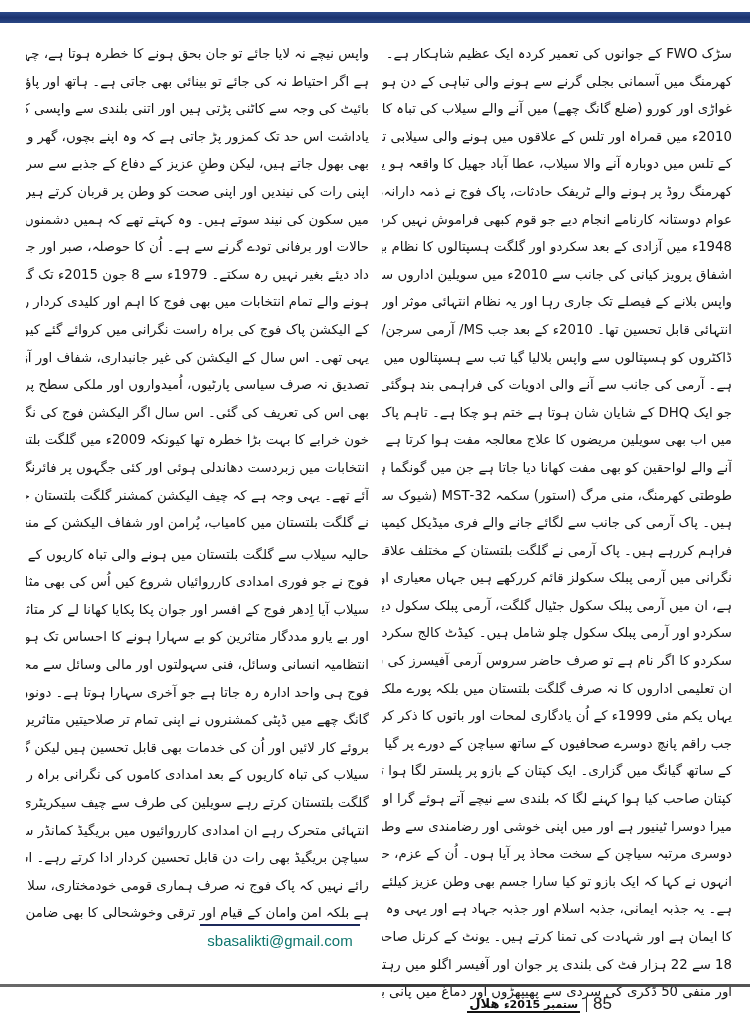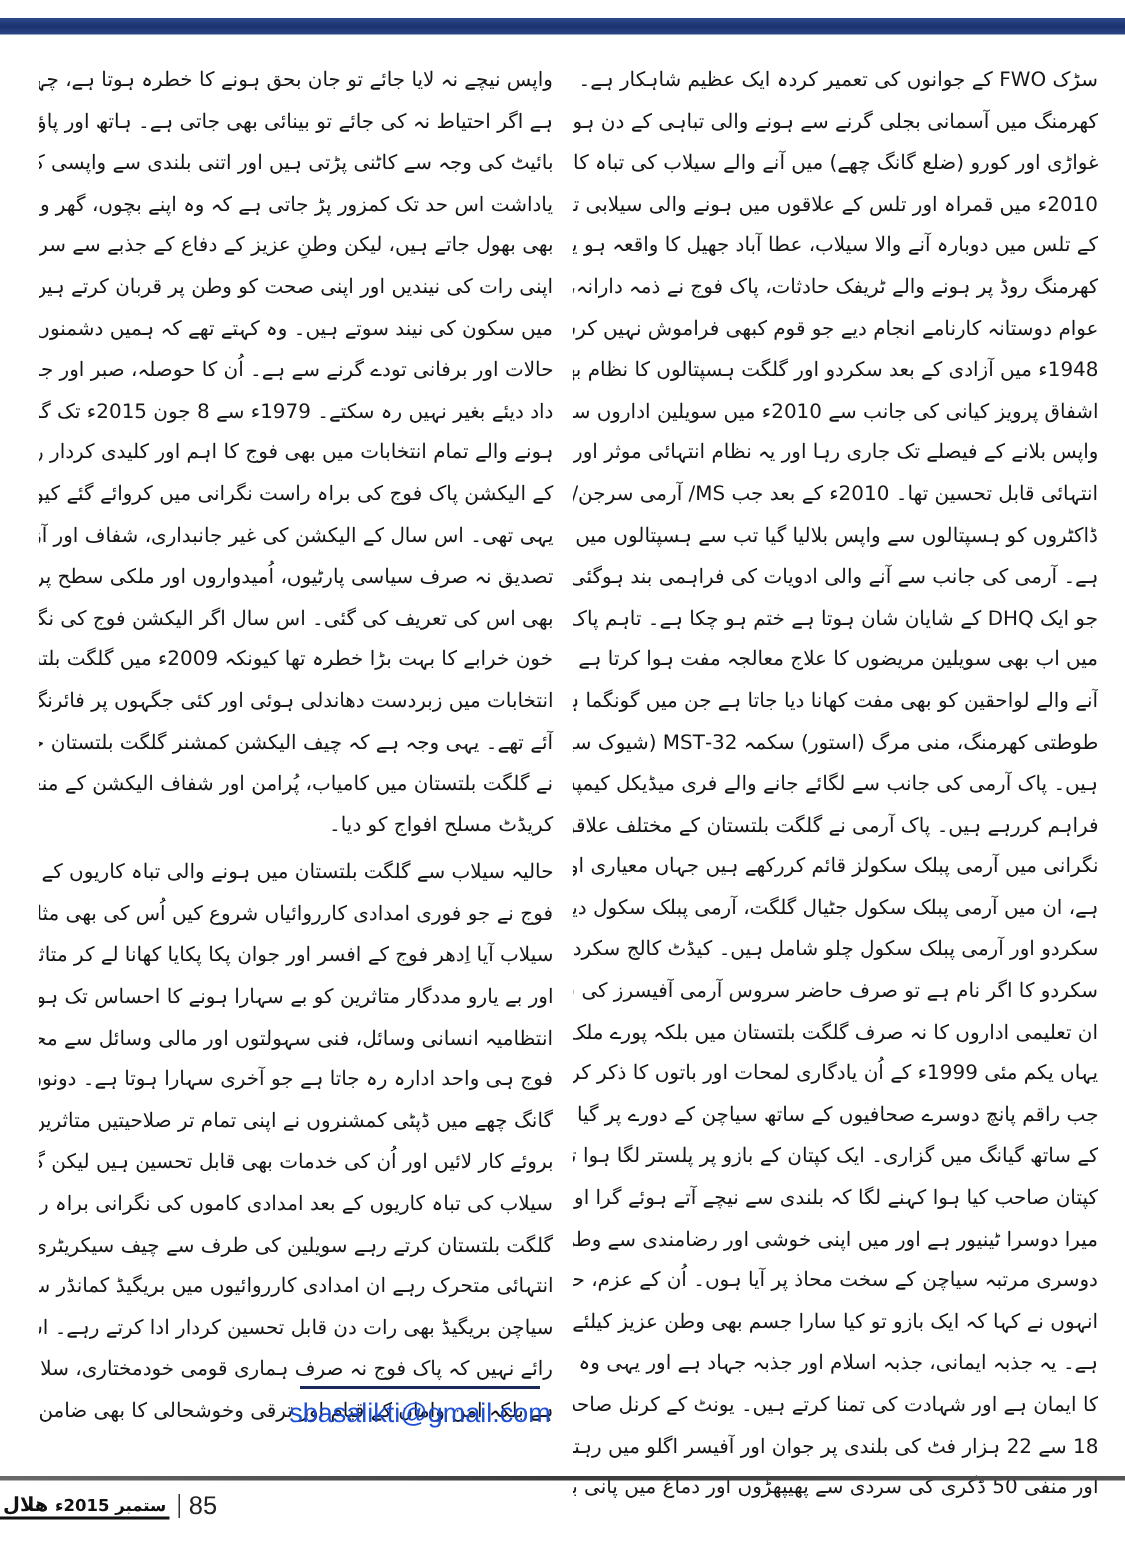--- a/index.html
+++ b/index.html
@@ -10,24 +10,24 @@
     .columns { position: absolute; left: 0; top: 40px; width: 750px; height: 900px; }
     .col { position: absolute; top: 0; direction: rtl; text-align: justify;
            font-family: "DejaVu Sans", sans-serif; font-size: 13.3px; line-height: 27.6px;
            color: #161616; }
     .col-right { left: 382px; width: 350px; }
     .col-left { left: 26px; width: 343px; }
     .col .line { display: block; white-space: nowrap; overflow: hidden; height: 27.6px; }
     .para-gap { height: 4px; }
     .signature { position: absolute; left: 140px; width: 280px; top: 924px; text-align: center; }
     .sig-rule { width: 160px; height: 2px; margin: 0 auto 6px auto; background: #1c2a5a; }
-    .email { font-family: "Liberation Sans", sans-serif; font-size: 18px; color: #1d4ed8; }
+    .email { font-family: "Liberation Sans", sans-serif; font-size: 15px; color: #0f766e; }
     .bottom-rule { position: absolute; left: 0; top: 984px; width: 750px; height: 3px;
                    background: linear-gradient(90deg, #6a6a6a 0%, #3a3a3a 50%, #555 100%); }
-    .footer { position: absolute; top: 994px; left: 0; width: 612px; text-align: left;
+    .footer { position: absolute; top: 994px; left: 0; width: 612px; text-align: right;
               font-size: 11px; }
     .footer-inner { display: inline-flex; align-items: center; gap: 6px; direction: ltr; }
     .logo { font-family: "DejaVu Sans", sans-serif; font-weight: bold; font-size: 13px;
             color: #111; border-bottom: 2px solid #111; padding: 0 2px; direction: rtl; }
     .logo .year { font-size: 11px; font-weight: bold; }
     .divider { width: 1px; height: 16px; background: #333; }
     .page-num { font-family: "Liberation Sans", sans-serif; font-size: 17px; color: #222; }
   </style>
 </head>
 <body>
@@ -84,21 +84,20 @@
       <span class="line">داد دیئے بغیر نہیں رہ سکتے۔ 1979ء سے 8 جون 2015ء تک گلگت بلتستان میں</span>
       <span class="line">ہونے والے تمام انتخابات میں بھی فوج کا اہم اور کلیدی کردار رہا۔ خصوصاً اس سال</span>
       <span class="line">کے الیکشن پاک فوج کی براہ راست نگرانی میں کروائے گئے کیونکہ عوام کی اولین خواہش</span>
       <span class="line">یہی تھی۔ اس سال کے الیکشن کی غیر جانبداری، شفاف اور آزادانہ بنیادوں پر ہونے کی</span>
       <span class="line">تصدیق نہ صرف سیاسی پارٹیوں، اُمیدواروں اور ملکی سطح پر کی گئی بلکہ بین الاقوامی سطح پر</span>
       <span class="line">بھی اس کی تعریف کی گئی۔ اس سال اگر الیکشن فوج کی نگرانی میں نہ کروائے جاتے تو</span>
       <span class="line">خون خرابے کا بہت بڑا خطرہ تھا کیونکہ 2009ء میں گلگت بلتستان میں ہونے والے</span>
       <span class="line">انتخابات میں زبردست دھاندلی ہوئی اور کئی جگہوں پر فائرنگ کے واقعات بھی پیش</span>
       <span class="line">آئے تھے۔ یہی وجہ ہے کہ چیف الیکشن کمشنر گلگت بلتستان جسٹس (ر) سید طاہر علی شاہ</span>
       <span class="line">نے گلگت بلتستان میں کامیاب، پُرامن اور شفاف الیکشن کے منعقد ہونے میں پہلا</span>
-      <span class="line">کریڈٹ مسلح افواج کو دیا۔</span>
       <div class="para-gap"></div>
       <span class="line">حالیہ سیلاب سے گلگت بلتستان میں ہونے والی تباہ کاریوں کے بعد بھی پاک</span>
       <span class="line">فوج نے جو فوری امدادی کارروائیاں شروع کیں اُس کی بھی مثال نہیں ملتی۔ اُدھر</span>
       <span class="line">سیلاب آیا اِدھر فوج کے افسر اور جوان پکا پکایا کھانا لے کر متاثرین کے پاس پہنچ گئے</span>
       <span class="line">اور بے یارو مددگار متاثرین کو بے سہارا ہونے کا احساس تک ہونے نہیں دیا۔ ضلعی</span>
       <span class="line">انتظامیہ انسانی وسائل، فنی سہولتوں اور مالی وسائل سے محروم ہوتی ہے، ایسے میں</span>
       <span class="line">فوج ہی واحد ادارہ رہ جاتا ہے جو آخری سہارا ہوتا ہے۔ دونوں اضلاع سکردو اور</span>
       <span class="line">گانگ چھے میں ڈپٹی کمشنروں نے اپنی تمام تر صلاحیتیں متاثرین کی مدد کیلئے</span>
       <span class="line">بروئے کار لائیں اور اُن کی خدمات بھی قابل تحسین ہیں لیکن گلگت بلتستان میں</span>
       <span class="line">سیلاب کی تباہ کاریوں کے بعد امدادی کاموں کی نگرانی براہ راست فورس کمانڈر</span>

